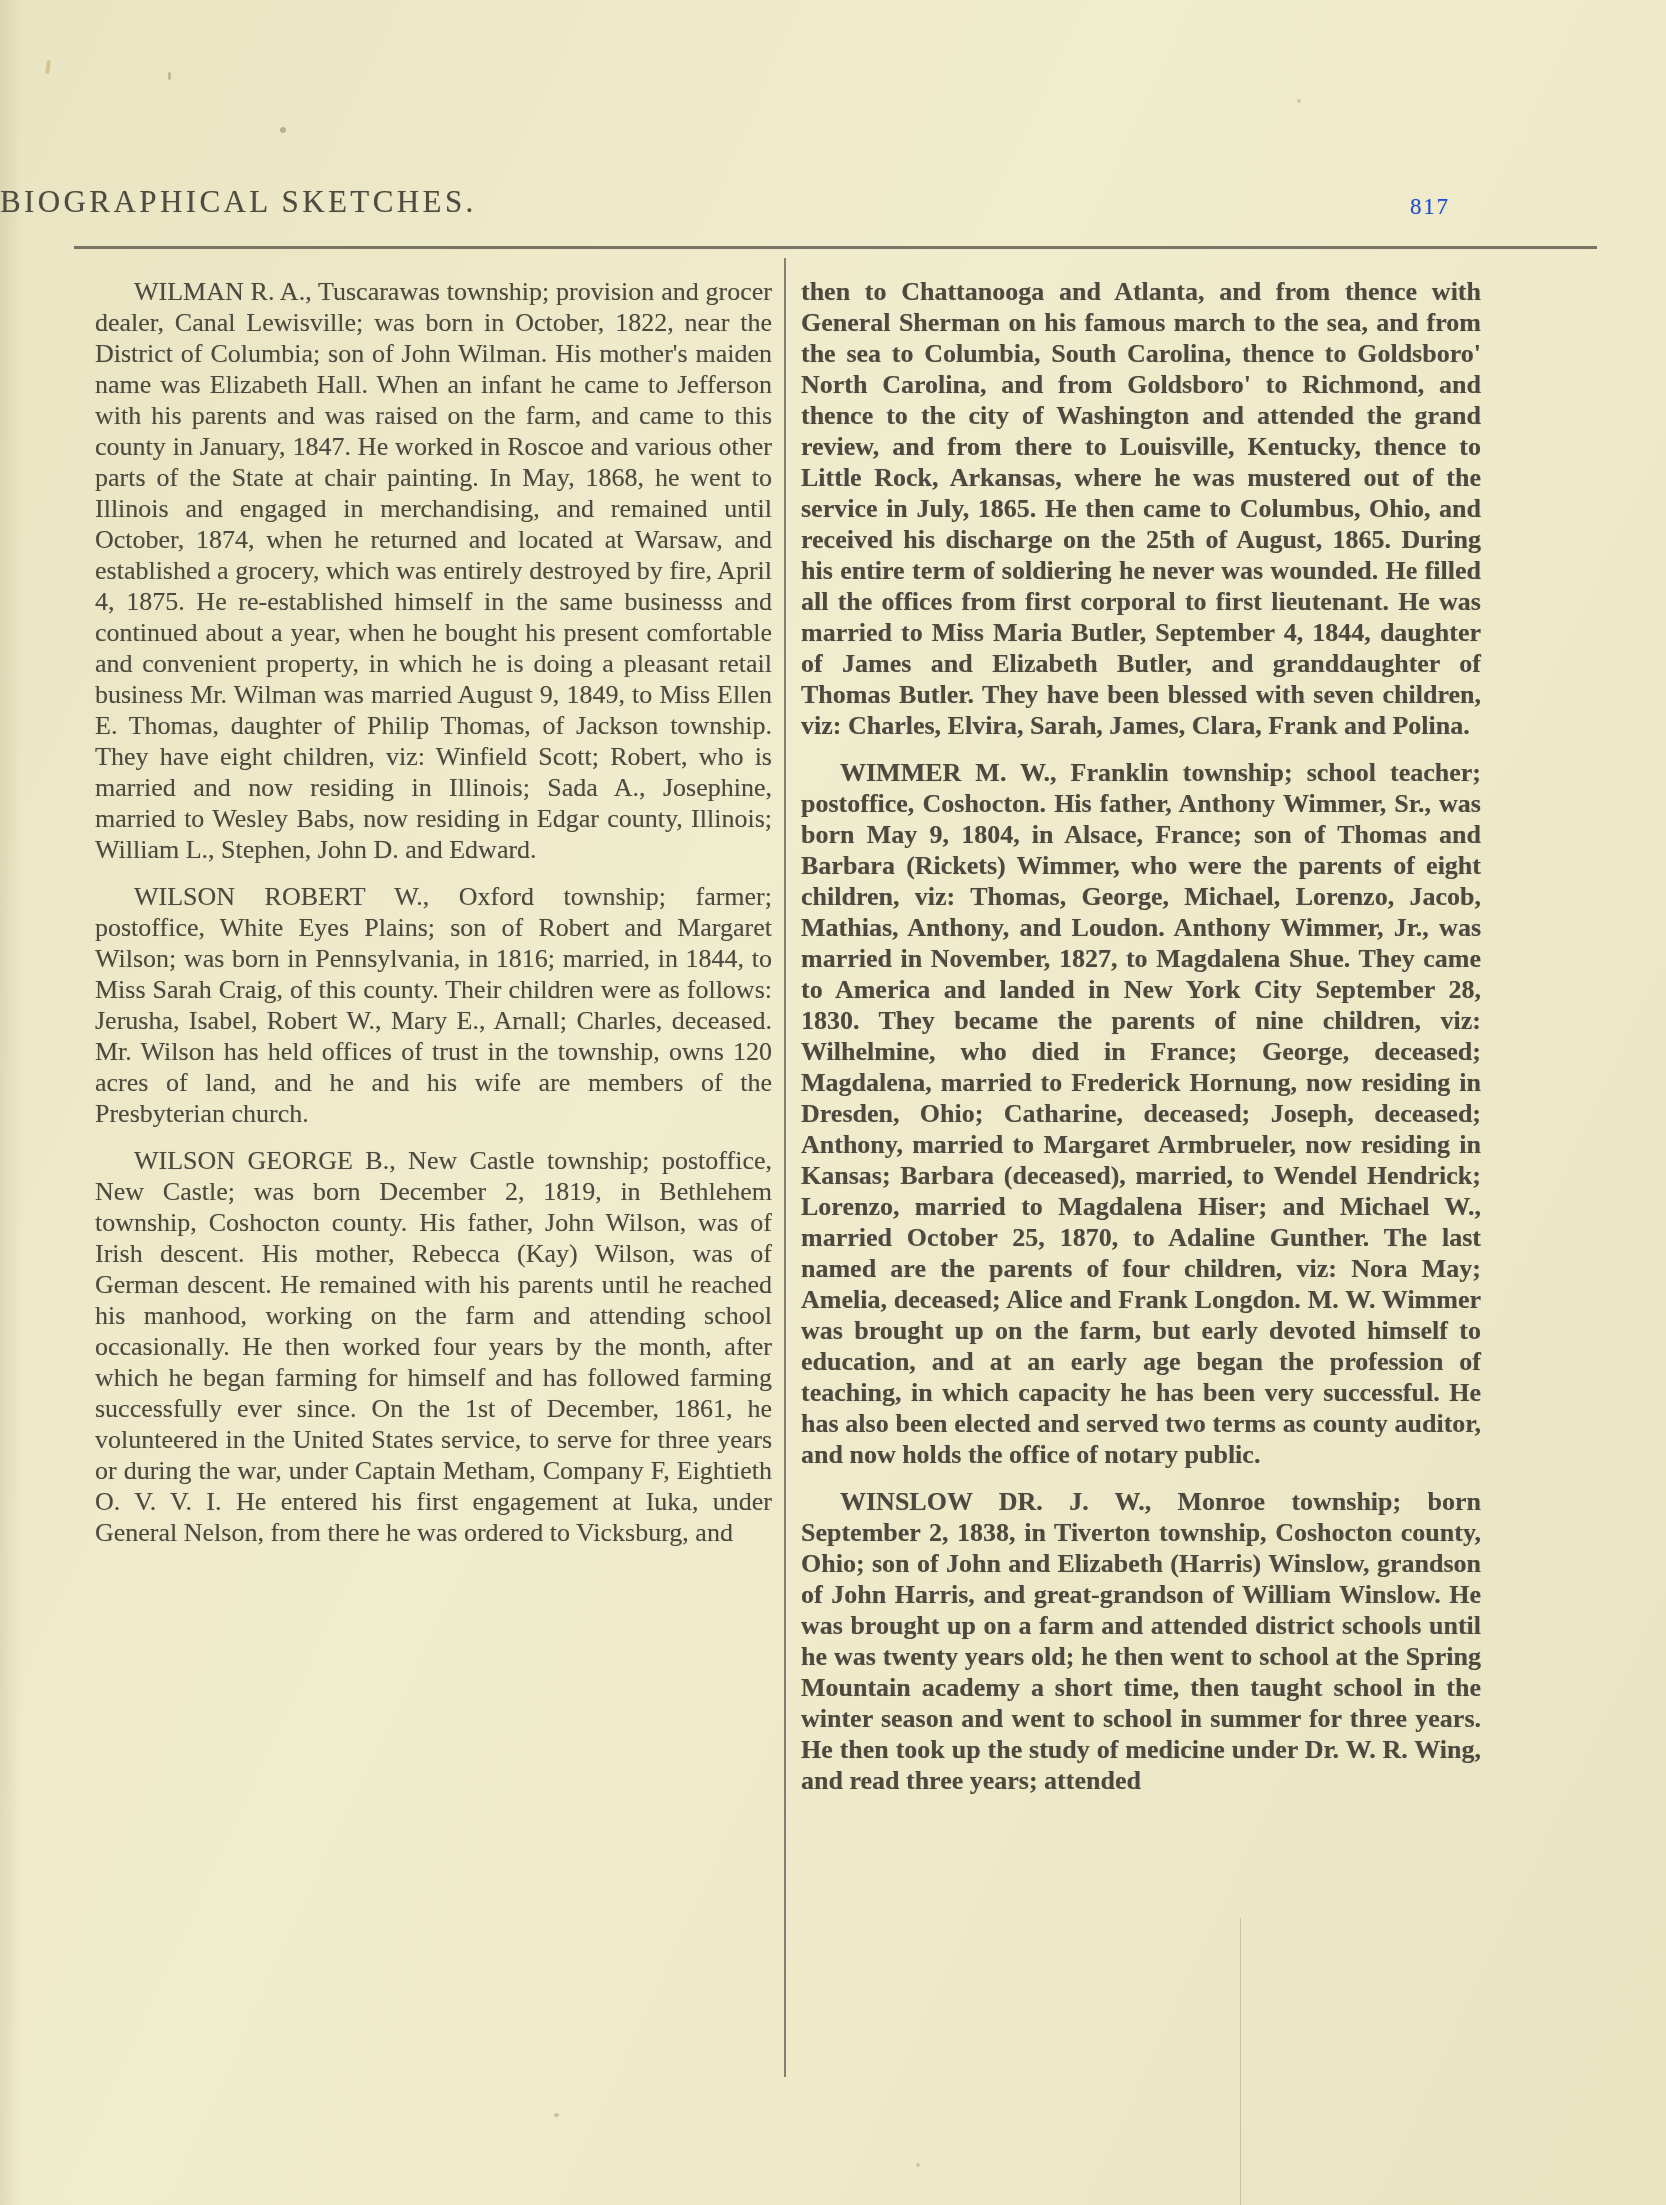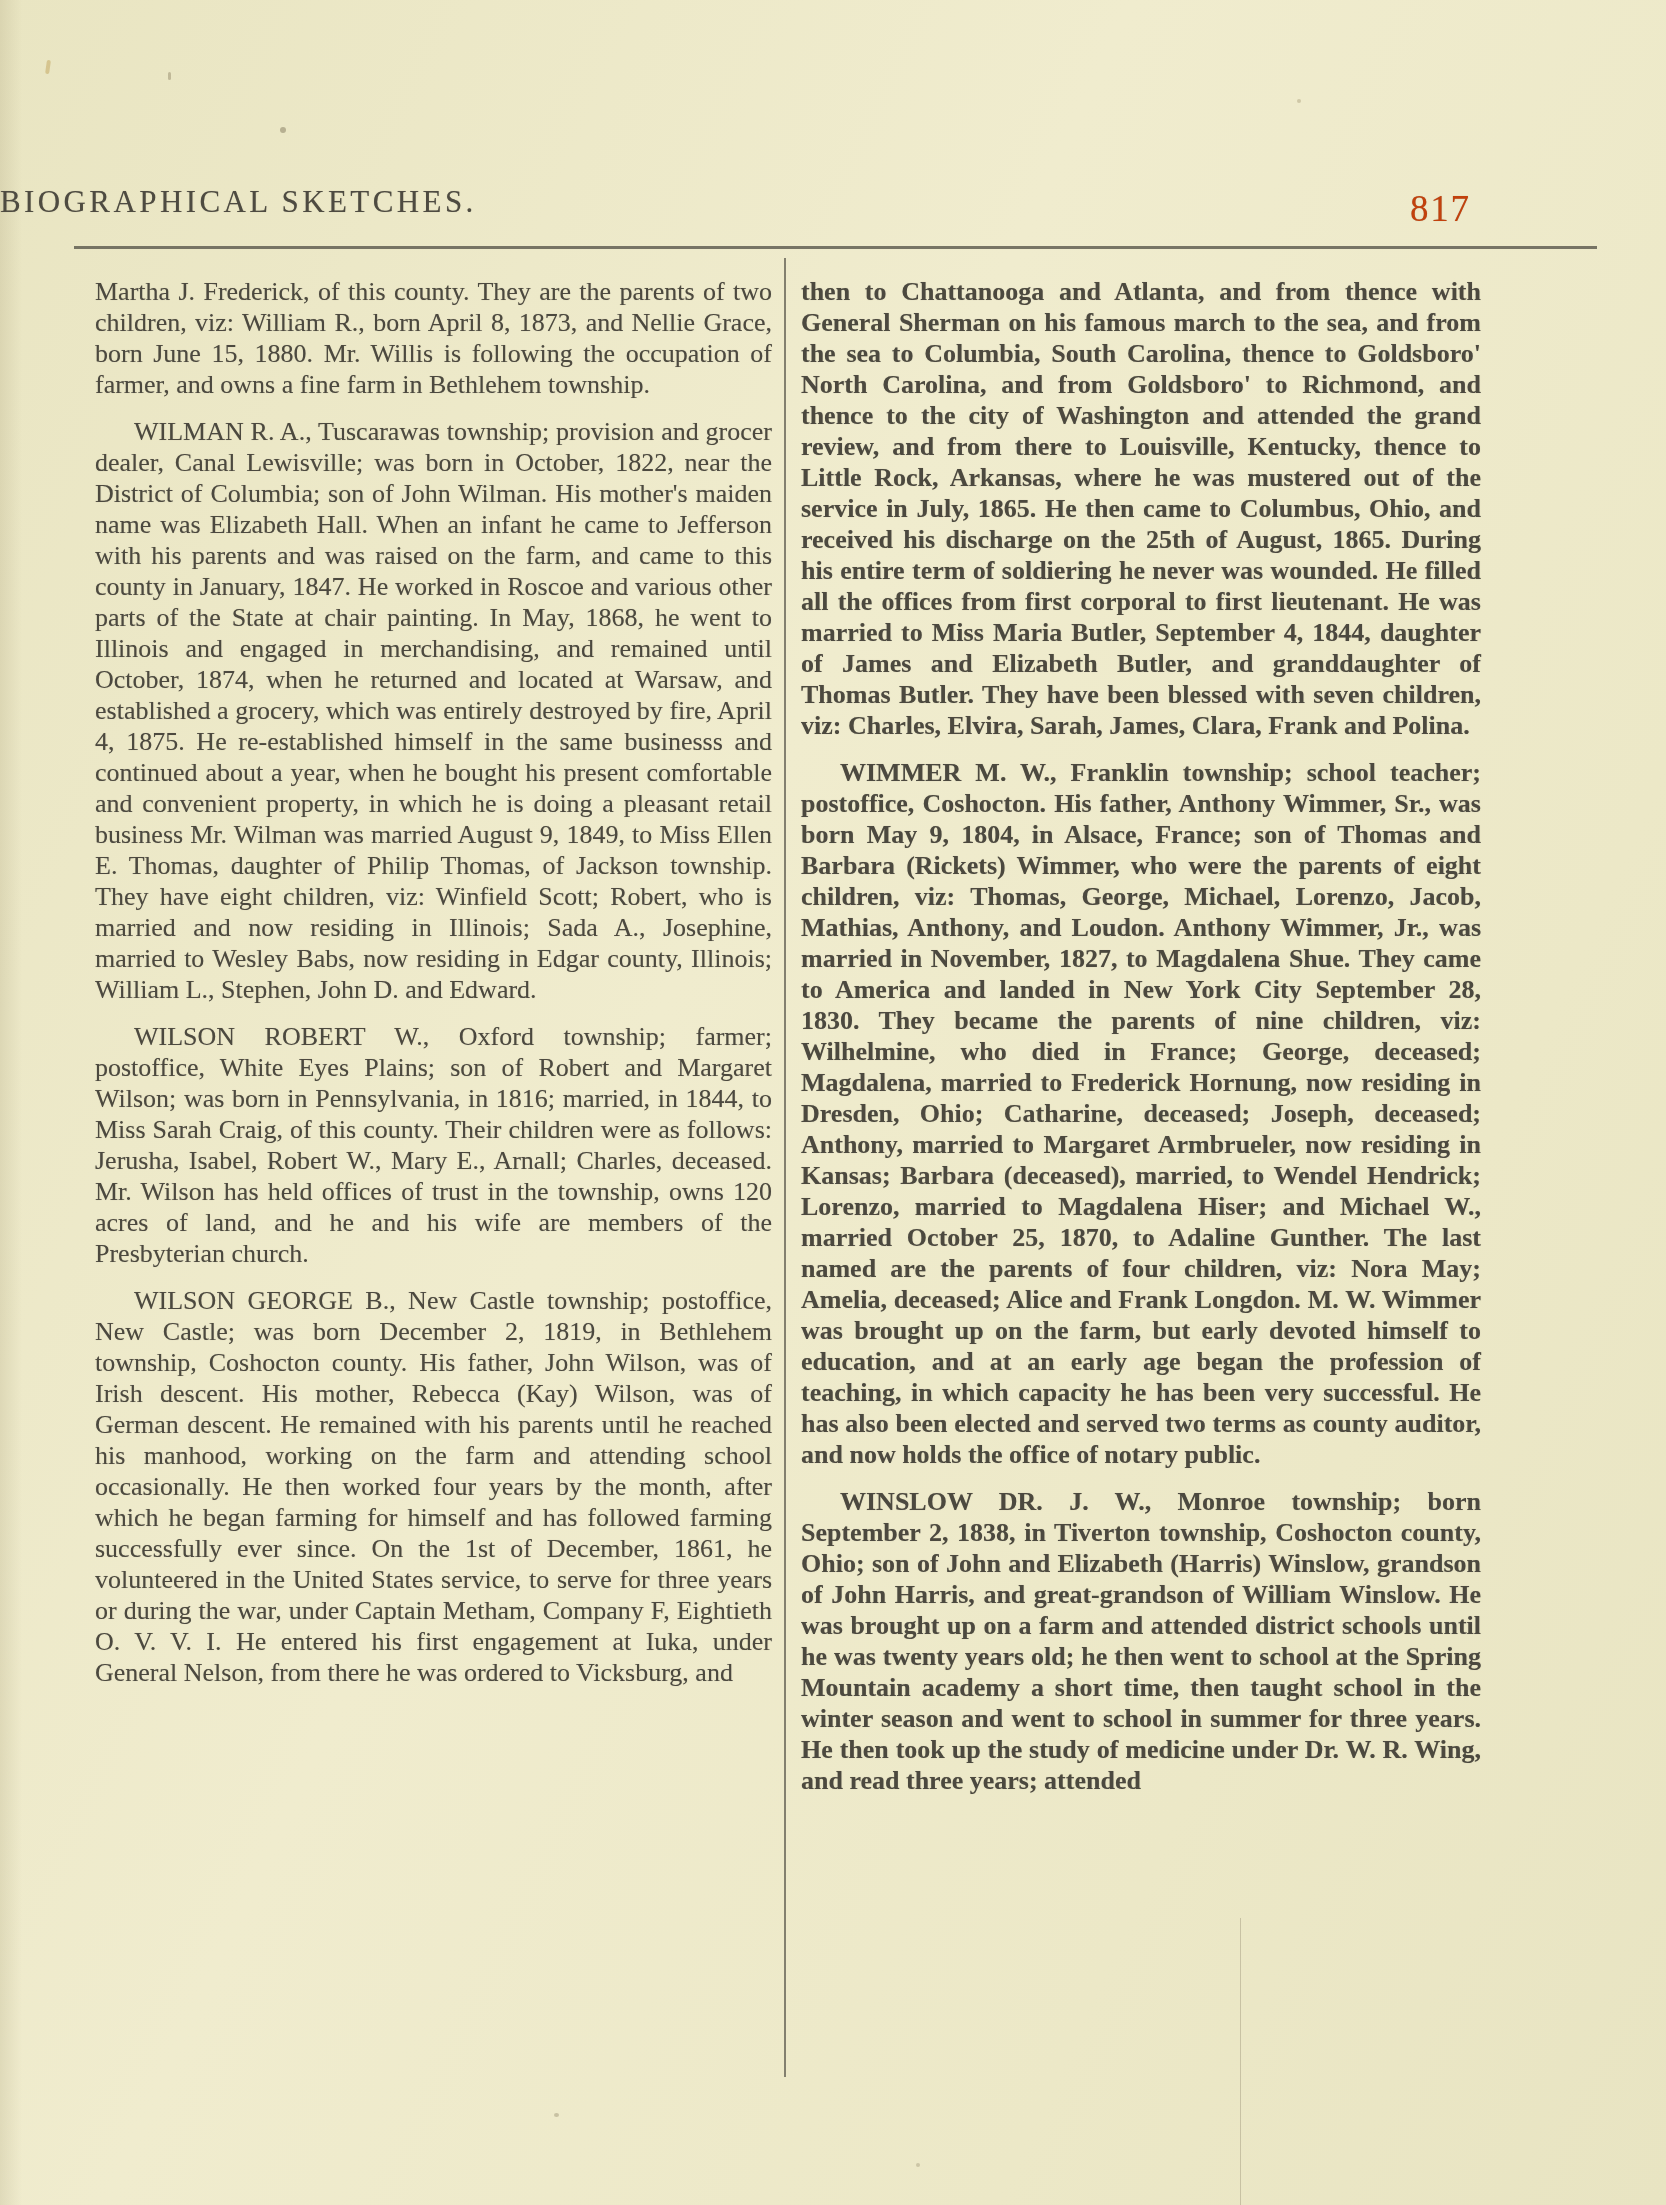--- a/index.html
+++ b/index.html
@@ -32,25 +32,25 @@
     width: 1583px;
     text-align: left;
     font-size: 31px;
     letter-spacing: 3.4px;
     color: #4e4b41;
     text-shadow: 0 0 0.8px rgba(78,75,65,0.4);
     white-space: pre;
   }
   .page-number {
     position: absolute;
-    top: 187px;
+    top: 194px;
     left: 1410px;
-    font-size: 37px;
+    font-size: 23px;
     letter-spacing: 1.7px;
-    color: #c2410c;
+    color: #1d4ed8;
     text-shadow: 0 0 0.8px rgba(78,75,65,0.4);
   }
   .rule-h {
     position: absolute;
     top: 246px;
     left: 74px;
     width: 1523px;
     height: 2.5px;
     background: #5d5a4e;
     opacity: 0.82;
@@ -106,21 +106,20 @@
 <div class="paper"></div>
 <div class="edge-shade-left"></div>
 
 <div class="running-title">BIOGRAPHICAL SKETCHES.</div>
 <div class="page-number">817</div>
 
 <div class="rule-h"></div>
 <div class="rule-v"></div>
 
 <section class="col col-left">
-  <p class="cont">Martha J. Frederick, of this county. They are the parents of two children, viz: William R., born April 8, 1873, and Nellie Grace, born June 15, 1880. Mr. Willis is following the occupation of farmer, and owns a fine farm in Bethlehem township.</p>
   <p>WILMAN R. A., Tuscarawas township; provision and grocer dealer, Canal Lewisville; was born in October, 1822, near the District of Columbia; son of John Wilman. His mother's maiden name was Elizabeth Hall. When an infant he came to Jefferson with his parents and was raised on the farm, and came to this county in January, 1847. He worked in Roscoe and various other parts of the State at chair painting. In May, 1868, he went to Illinois and engaged in merchandising, and remained until October, 1874, when he returned and located at Warsaw, and established a grocery, which was entirely destroyed by fire, April 4, 1875. He re-established himself in the same businesss and continued about a year, when he bought his present comfortable and convenient property, in which he is doing a pleasant retail business Mr. Wilman was married August 9, 1849, to Miss Ellen E. Thomas, daughter of Philip Thomas, of Jackson township. They have eight children, viz: Winfield Scott; Robert, who is married and now residing in Illinois; Sada A., Josephine, married to Wesley Babs, now residing in Edgar county, Illinois; William L., Stephen, John D. and Edward.</p>
   <p>WILSON ROBERT W., Oxford township; farmer; postoffice, White Eyes Plains; son of Robert and Margaret Wilson; was born in Pennsylvania, in 1816; married, in 1844, to Miss Sarah Craig, of this county. Their children were as follows: Jerusha, Isabel, Robert W., Mary E., Arnall; Charles, deceased. Mr. Wilson has held offices of trust in the township, owns 120 acres of land, and he and his wife are members of the Presbyterian church.</p>
   <p>WILSON GEORGE B., New Castle township; postoffice, New Castle; was born December 2, 1819, in Bethlehem township, Coshocton county. His father, John Wilson, was of Irish descent. His mother, Rebecca (Kay) Wilson, was of German descent. He remained with his parents until he reached his manhood, working on the farm and attending school occasionally. He then worked four years by the month, after which he began farming for himself and has followed farming successfully ever since. On the 1st of December, 1861, he volunteered in the United States service, to serve for three years or during the war, under Captain Metham, Company F, Eightieth O. V. V. I. He entered his first engagement at Iuka, under General Nelson, from there he was ordered to Vicksburg, and</p>
 </section>
 
 <section class="col col-right">
   <p class="cont">then to Chattanooga and Atlanta, and from thence with General Sherman on his famous march to the sea, and from the sea to Columbia, South Carolina, thence to Goldsboro' North Carolina, and from Goldsboro' to Richmond, and thence to the city of Washington and attended the grand review, and from there to Louisville, Kentucky, thence to Little Rock, Arkansas, where he was mustered out of the service in July, 1865. He then came to Columbus, Ohio, and received his discharge on the 25th of August, 1865. During his entire term of soldiering he never was wounded. He filled all the offices from first corporal to first lieutenant. He was married to Miss Maria Butler, September 4, 1844, daughter of James and Elizabeth Butler, and granddaughter of Thomas Butler. They have been blessed with seven children, viz: Charles, Elvira, Sarah, James, Clara, Frank and Polina.</p>
   <p>WIMMER M. W., Franklin township; school teacher; postoffice, Coshocton. His father, Anthony Wimmer, Sr., was born May 9, 1804, in Alsace, France; son of Thomas and Barbara (Rickets) Wimmer, who were the parents of eight children, viz: Thomas, George, Michael, Lorenzo, Jacob, Mathias, Anthony, and Loudon. Anthony Wimmer, Jr., was married in November, 1827, to Magdalena Shue. They came to America and landed in New York City September 28, 1830. They became the parents of nine children, viz: Wilhelmine, who died in France; George, deceased; Magdalena, married to Frederick Hornung, now residing in Dresden, Ohio; Catharine, deceased; Joseph, deceased; Anthony, married to Margaret Armbrueler, now residing in Kansas; Barbara (deceased), married, to Wendel Hendrick; Lorenzo, married to Magdalena Hiser; and Michael W., married October 25, 1870, to Adaline Gunther. The last named are the parents of four children, viz: Nora May; Amelia, deceased; Alice and Frank Longdon. M. W. Wimmer was brought up on the farm, but early devoted himself to education, and at an early age began the profession of teaching, in which capacity he has been very successful. He has also been elected and served two terms as county auditor, and now holds the office of notary public.</p>
   <p>WINSLOW DR. J. W., Monroe township; born September 2, 1838, in Tiverton township, Coshocton county, Ohio; son of John and Elizabeth (Harris) Winslow, grandson of John Harris, and great-grandson of William Winslow. He was brought up on a farm and attended district schools until he was twenty years old; he then went to school at the Spring Mountain academy a short time, then taught school in the winter season and went to school in summer for three years. He then took up the study of medicine under Dr. W. R. Wing, and read three years; attended</p>
 </section>

